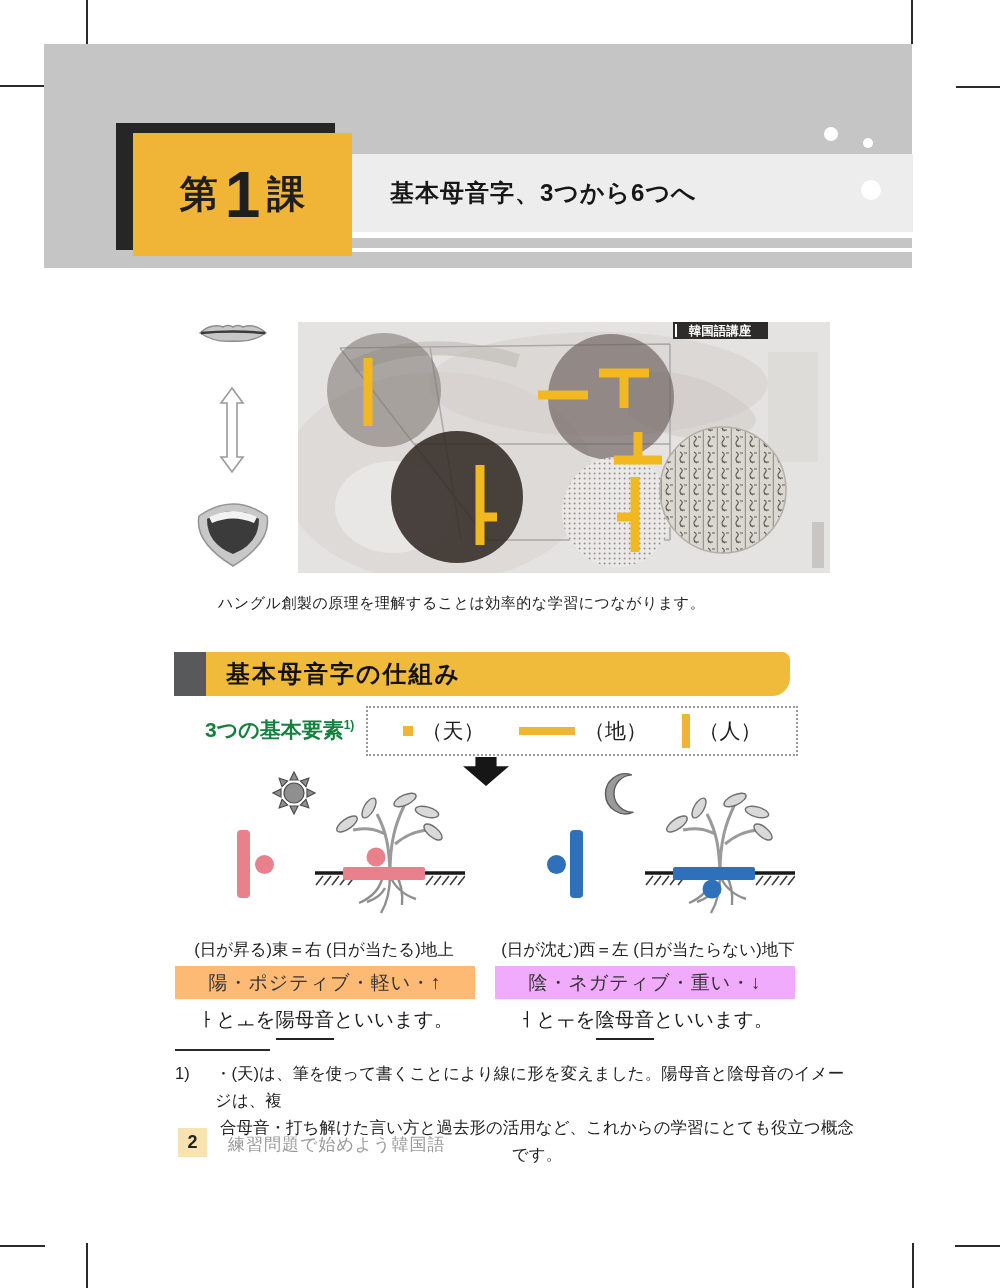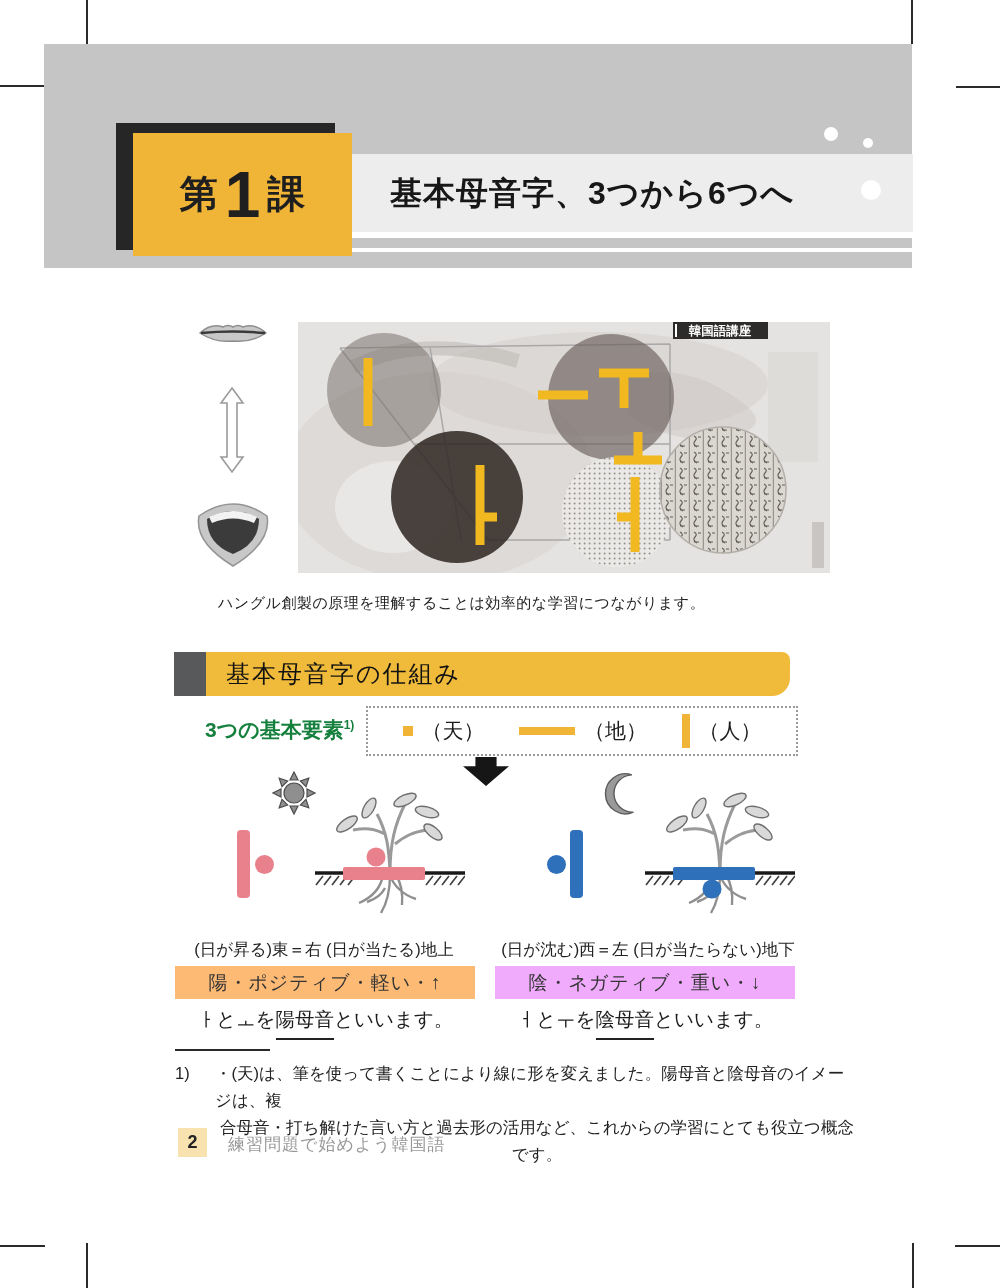--- a/index.html
+++ b/index.html
@@ -14,32 +14,32 @@
   
   .hdr-band   { left:44px; top:44px; width:868px; height:224px; background:#c5c5c5; }
   .title-band { left:340px; top:154px; width:573px; height:78px; background:#ededed; }
   .stripe     { background:#ffffff; }
   .lesson-shadow { left:116px; top:123px; width:219px; height:127px; background:#262626; }
   .lesson-box { left:133px; top:133px; width:219px; height:123px; background:#f0b537;
                 display:flex; align-items:center; justify-content:center; gap:7px; }
   .lesson-box .small { font-size:38px; font-weight:bold; color:#1f1f1f; }
   .lesson-box .big   { font-size:64px; font-weight:bold; color:#1f1f1f; line-height:1; }
   .page-title { left:390px; top:154px; width:523px; height:78px; line-height:78px;
-                font-size:32px; font-weight:bold; color:#171717; letter-spacing:1px; }
+                font-size:24px; font-weight:bold; color:#171717; letter-spacing:1px; }
   .dot { position:absolute; background:#ffffff; border-radius:50%; }
 
   
   .photo-wrap { left:298px; top:322px; width:532px; height:251px; }
   .caption { left:218px; top:594px; width:600px; font-size:15px; color:#222; letter-spacing:0.5px; white-space:nowrap; }
 
   
   .sec-square { left:174px; top:652px; width:32px; height:44px; background:#58595b; }
   .sec-bar { left:206px; top:652px; width:584px; height:44px; background:#f0bb3b;
              border-radius:0 8px 18px 0; line-height:44px; padding-left:20px;
-             font-size:24px; font-weight:normal; color:#121212; letter-spacing:2px; }
+             font-size:24px; font-weight:bold; color:#121212; letter-spacing:2px; }
 
   
   .elements-label { left:205px; top:716px; font-size:21px; color:#15803d; white-space:nowrap;font-weight:bold; }
   .elements-label sup { font-size:12px; }
   .elements-box { left:366px; top:706px; width:432px; height:50px; border:2px dotted #999;
                   display:flex; align-items:center; justify-content:space-evenly; }
   .el-item { display:flex; align-items:center; gap:9px; font-size:21px; color:#1c1c1c; }
   .g-dot  { width:10px; height:10px; background:#f0b537; }
   .g-hbar { width:56px; height:8px;  background:#f0b537; }
   .g-vbar { width:8px;  height:34px; background:#f0b537; }

